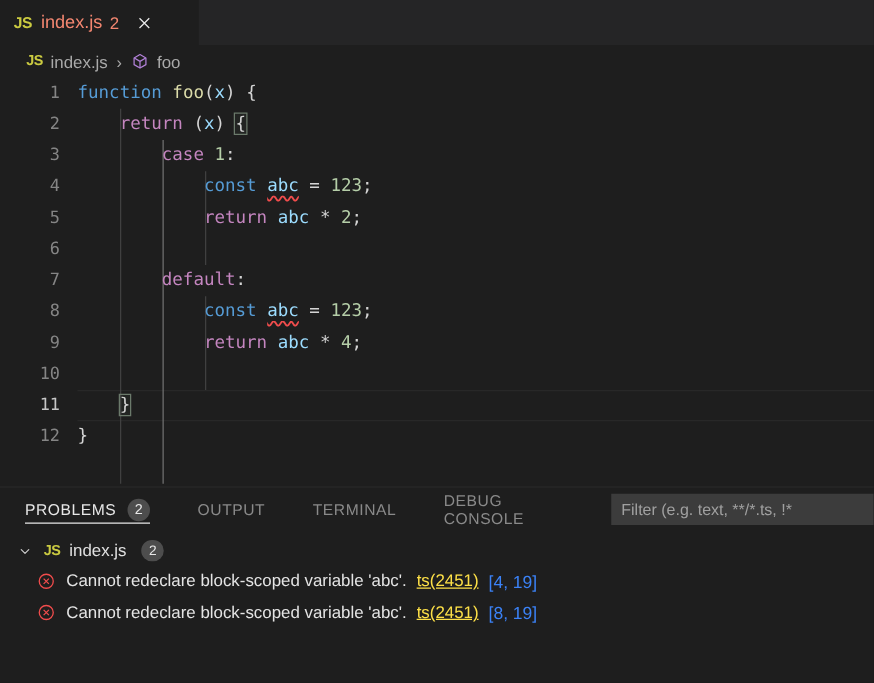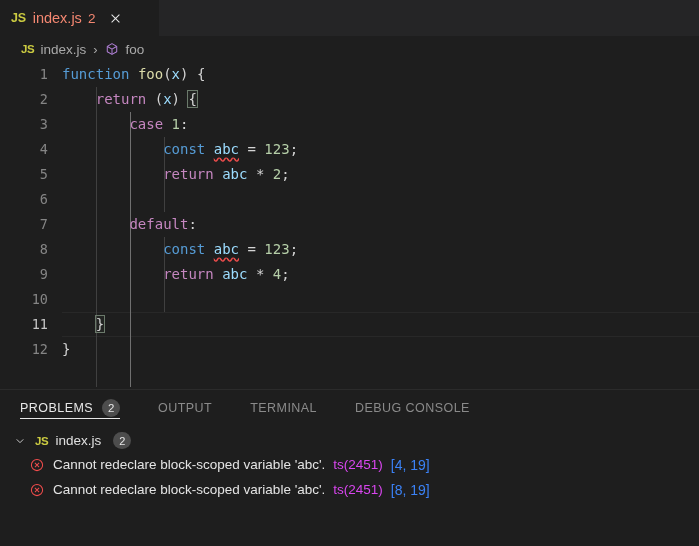--- a/index.html
+++ b/index.html
@@ -291,21 +291,21 @@
     cursor: pointer;
   }
   .err-icon {
     width: 16px; height: 16px;
     display: inline-flex;
     align-items: center;
     justify-content: center;
     flex: 0 0 16px;
   }
   .prob-msg { color: #e4e4e4; font-size: 13.5px; white-space: nowrap; }
-  .prob-code { color: #d946ef; font-size: 13.5px; white-space: nowrap; }
+  .prob-code { color: #fde047; font-size: 13.5px; white-space: nowrap; text-decoration: underline; }
   .prob-loc { color: #3b82f6; font-size: 14px; white-space: nowrap; }
 </style>
 </head>
 <body>
 
 <div class="workbench">
 
   <div class="tab-bar">
     <div class="tab">
       <span class="tab-icon-js">JS</span>
@@ -413,20 +413,23 @@
       </div>
       <div class="panel-tab">
         <span>OUTPUT</span>
       </div>
       <div class="panel-tab">
         <span>TERMINAL</span>
       </div>
       <div class="panel-tab">
         <span>DEBUG CONSOLE</span>
       </div>
+      <div class="filter-box">
+        <span>Filter (e.g. text, **/*.ts, !*</span>
+      </div>
     </div>
 
     <div class="problems-list">
 
       <div class="prob-file">
         <span class="chevron">
           <svg width="12" height="12" viewBox="0 0 16 16" fill="none" stroke="currentColor" stroke-width="1.3" stroke-linecap="round" stroke-linejoin="round">
             <path d="M4 6.2 L8 10.2 L12 6.2"></path>
           </svg>
         </span>

